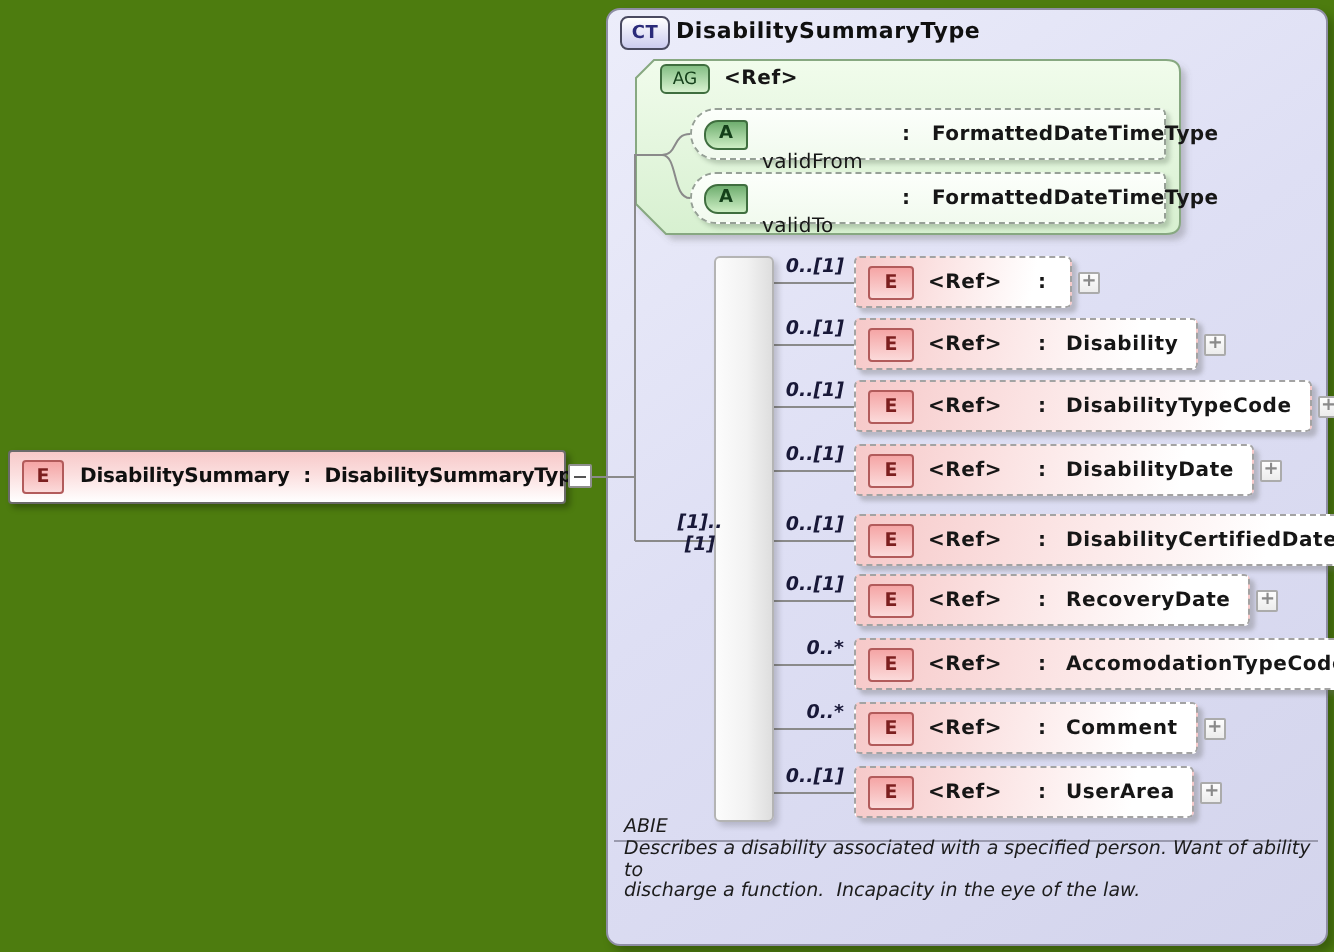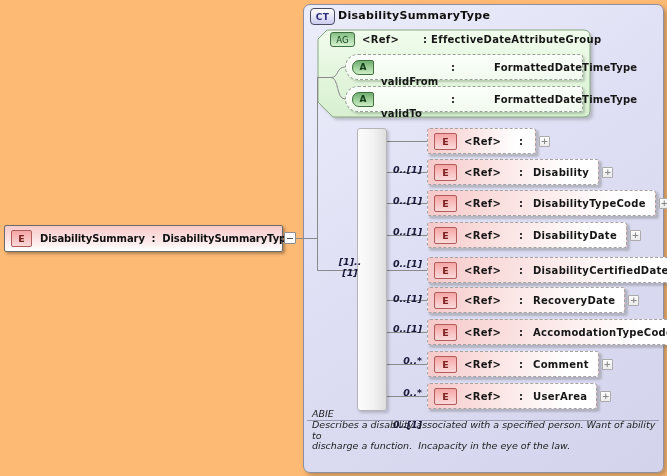--- a/index.html
+++ b/index.html
@@ -1,17 +1,17 @@
 <!DOCTYPE html>
 <html><head>
 <meta charset="utf-8">
 <style>
   html,body{margin:0;padding:0;background:#ffffff;}
   #canvas{
-    position:relative;width:667px;height:476px;background:#fdba74;overflow:hidden;
+    position:relative;width:667px;height:476px;background:#4d7c0f;overflow:hidden;
     font-family:"DejaVu Sans","Liberation Sans",sans-serif;
   }
   .abs{position:absolute;}
   svg.lines{position:absolute;left:0;top:0;width:667px;height:476px;pointer-events:none;}
 
   
   .ct-box{
     left:303px;top:4px;width:359px;height:467px;
     border:1px solid #8e8ea4;border-radius:7px;
     background:linear-gradient(145deg,#ecedfa 0%,#dedff4 45%,#d3d4ec 100%);
@@ -43,23 +43,23 @@
     background:linear-gradient(180deg,#fcfffb 0%,#f1faee 100%);
     box-shadow:2px 2px 2px rgba(60,80,60,0.25);
     display:flex;align-items:center;gap:7px;padding:0 8px 0 6px;box-sizing:border-box;
   }
   .attr-badge{
     width:20px;height:13px;border:1px solid #3f6e3f;border-radius:7px 2px 2px 7px;
     background:linear-gradient(180deg,#6fae6f 0%,#cdeec4 100%);
     color:#14401a;font-size:9px;font-weight:bold;
     display:flex;align-items:center;justify-content:center;flex:0 0 auto;
   }
-  .attr-name{font-size:10px;font-weight:bold;color:#161616;min-width:63px;letter-spacing:0.2px;margin-top:28px;}
+  .attr-name{font-size:10px;font-weight:normal;color:#161616;min-width:63px;letter-spacing:0.2px;margin-top:28px;}
   .attr-sep{font-size:10px;font-weight:bold;color:#161616;margin-right:4px;}
-  .attr-type{font-size:10px;font-weight:bold;color:#161616;letter-spacing:0.2px;white-space:nowrap;margin-left:28px;}
+  .attr-type{font-size:10px;font-weight:bold;color:#161616;letter-spacing:0.2px;white-space:nowrap;}
 
   
   .root-el{
     left:4px;top:225px;width:279px;height:27px;box-sizing:border-box;
     border:1px solid #6b6b6b;border-radius:2px;
     background:linear-gradient(180deg,#f7c9c9 0%,#fbdfdf 45%,#ffffff 100%);
     box-shadow:2px 2px 3px rgba(0,0,0,0.3);
     display:flex;align-items:center;gap:8px;padding:0 4px 0 6px;
   }
   .e-badge{
@@ -98,21 +98,21 @@
   .el-ref{font-size:10px;font-weight:bold;color:#161616;min-width:48px;letter-spacing:0.3px;}
   .el-sep{font-size:10px;font-weight:bold;color:#161616;margin-right:3px;}
   .el-name{font-size:10px;font-weight:bold;color:#161616;letter-spacing:0.3px;white-space:nowrap;}
   .expand-btn{
     width:11px;height:11px;margin-left:3px;box-sizing:border-box;flex:0 0 auto;
     border:1px solid #ababab;border-radius:1px;background:linear-gradient(180deg,#fdfdfd,#ececec);
     color:#8a8a8a;font-size:9px;line-height:9px;font-weight:bold;
     display:flex;align-items:center;justify-content:center;
   }
   .card-label{
-    width:62px;text-align:right;font-size:9.5px;font-style:italic;font-weight:bold;color:#181838;white-space:nowrap;margin-top:36px;
+    width:62px;text-align:right;font-size:9.5px;font-style:italic;font-weight:bold;color:#181838;white-space:nowrap;
   }
 
   
   .annot{left:312px;top:409px;width:344px;font-size:9.5px;font-style:italic;color:#1c1c1c;line-height:10.8px;}
   .annot .desc{white-space:pre-wrap;}
 </style>
 </head>
 <body>
 
 <div id="canvas">
@@ -164,21 +164,20 @@
       <circle cx="379" cy="279" r="2.3"></circle>
     </g>
   </svg>
 
   <div class="abs ct-badge">CT</div>
   <div class="abs ct-title">DisabilitySummaryType</div>
 
   <div class="abs ag-header">
     <span class="ag-badge">AG</span>
     <span class="ag-ref">&lt;Ref&gt;</span>
-    <span class="ag-type"><span>:</span>&nbsp;<span>EffectiveDateAttributeGroup</span></span>
   </div>
 
   <div class="abs attr-box" style="top:54px;">
     <span class="attr-badge">A</span>
     <span class="attr-name">validFrom</span>
     <span class="attr-sep">:</span>
     <span class="attr-type">FormattedDateTimeType</span>
   </div>
 
   <div class="abs attr-box" style="top:86px;">

